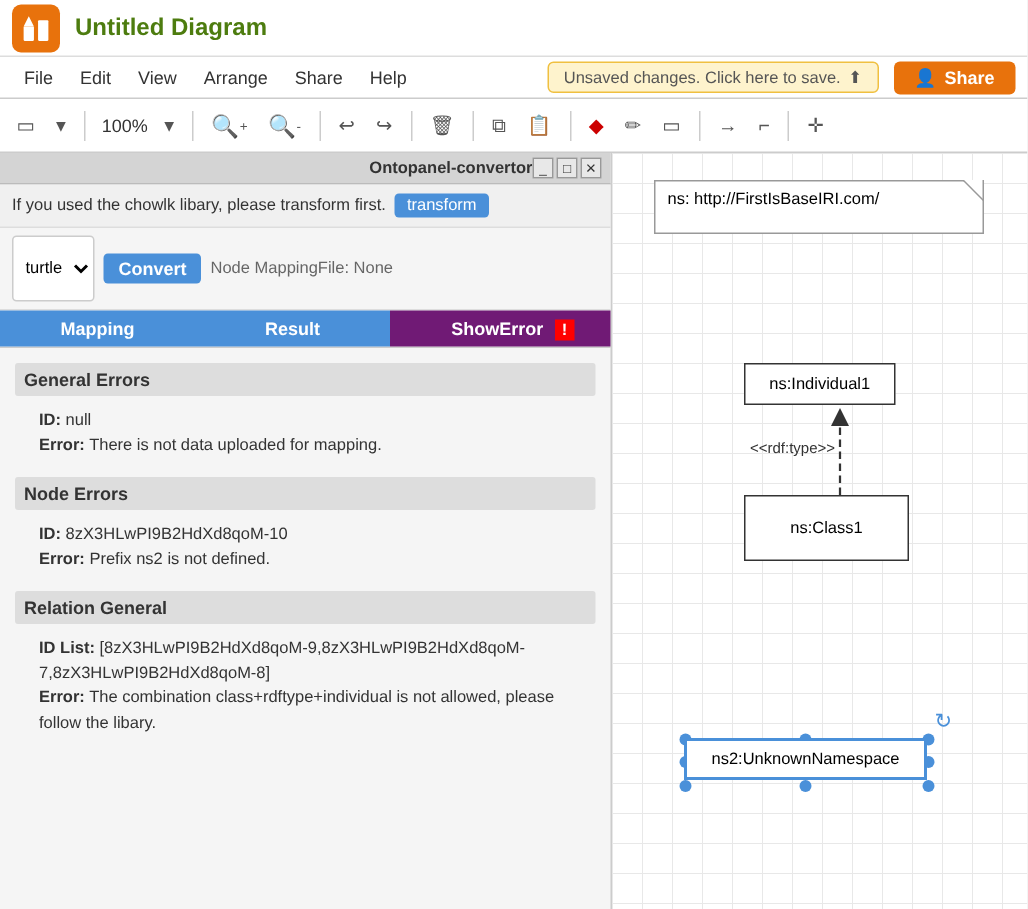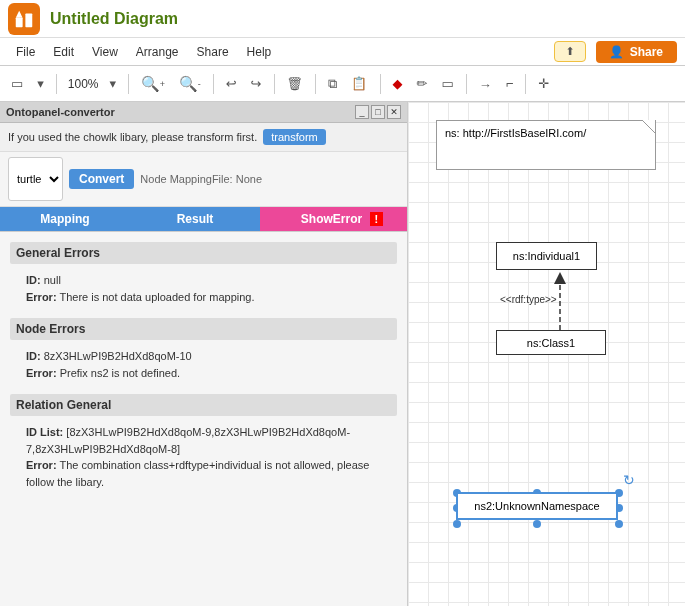--- a/index.html
+++ b/index.html
@@ -22,39 +22,39 @@
     .toolbar-btn { padding: 3px 5px; cursor: pointer; border: none; background: none; color: #555; font-size: 13px; border-radius: 3px; display: flex; align-items: center; }
     .toolbar-sep { width: 1px; height: 20px; background: #ccc; margin: 0 3px; }
     #zoom-control { display: flex; align-items: center; gap: 2px; font-size: 12px; color: #333; }
     #zoom-value { font-size: 12px; padding: 2px 4px; }
 
     
     #main { display: flex; height: calc(606px - 38px - 28px - 36px); }
 
     
     #panel { width: 408px; background: #f5f5f5; border-right: 1px solid #ccc; display: flex; flex-direction: column; flex-shrink: 0; }
-    #panel-titlebar { background: #d4d4d4; display: flex; align-items: center; justify-content: space-between; padding: 3px 6px; border-bottom: 1px solid #bbb; }
+    #panel-titlebar { background: #d4d4d4; display: flex; align-items: center; justify-content: flex-end; padding: 3px 6px; border-bottom: 1px solid #bbb; }
     #panel-title-text { font-size: 11px; font-weight: bold; color: #333; }
     #panel-controls { display: flex; gap: 2px; }
     .panel-ctrl-btn { width: 14px; height: 14px; border: 1px solid #999; background: #e8e8e8; display: flex; align-items: center; justify-content: center; font-size: 9px; cursor: pointer; color: #333; }
 
     #panel-info { padding: 6px 8px; font-size: 11px; color: #333; display: flex; align-items: center; gap: 6px; border-bottom: 1px solid #ddd; background: #f0f0f0; }
     #transform-btn { background: #4a90d9; color: white; border: none; border-radius: 3px; padding: 2px 8px; font-size: 11px; cursor: pointer; }
 
     #panel-convert-row { display: flex; align-items: center; gap: 6px; padding: 5px 8px; background: #f5f5f5; border-bottom: 1px solid #ddd; }
     #turtle-select { font-size: 11px; border: 1px solid #ccc; border-radius: 3px; padding: 14px 4px; background: white; }
     #convert-btn { background: #4a90d9; color: white; border: none; border-radius: 3px; padding: 3px 10px; font-size: 12px; font-weight: bold; cursor: pointer; }
     #mapping-file-text { font-size: 11px; color: #666; }
 
     
     #panel-tabs { display: flex; border-bottom: 1px solid #ccc; }
     .panel-tab { flex: 1; text-align: center; padding: 5px 0; font-size: 12px; font-weight: bold; cursor: pointer; border: none; }
     #tab-mapping { background: #4a90d9; color: white; }
     #tab-result { background: #4a90d9; color: white; }
-    #tab-showerror { background: #ec4899; color: white; padding-left: 17px; }
+    #tab-showerror { background: #701a75; color: white; padding-left: 17px; }
     #tab-error-badge { background: red; color: white; font-size: 11px; padding: 1px 5px; font-weight: bold; margin-left: 4px; }
 
     
     #panel-content { overflow-y: auto; flex: 1; padding: 10px; }
     .error-section { margin-bottom: 10px; }
     .error-section-header { background: #ddd; padding: 4px 6px; font-size: 12px; font-weight: bold; color: #333; border-radius: 2px; margin-bottom: 5px; }
     .error-item { padding: 3px 6px 3px 16px; font-size: 11px; color: #333; line-height: 1.5; }
     .error-item .label { font-weight: bold; }
 
     
@@ -79,20 +79,21 @@
 </div>
 
 <div id="menu-bar">
   <span class="menu-item">File</span>
   <span class="menu-item">Edit</span>
   <span class="menu-item">View</span>
   <span class="menu-item">Arrange</span>
   <span class="menu-item">Share</span>
   <span class="menu-item">Help</span>
   <div id="save-notice">
+    <span>Unsaved changes. Click here to save.</span>
     <span>⬆</span>
   </div>
   <button id="share-btn">
     <span>👤</span>
     <span>Share</span>
   </button>
 </div>
 
 <div id="toolbar">
   <button class="toolbar-btn">
@@ -217,21 +218,21 @@
           <span class="label">Error:</span>
           <span>The combination class+rdftype+individual is not allowed, please follow the libary.</span>
         </div>
       </div>
     </div>
   </div>
 
   <div id="canvas">
     <div id="canvas-grid"></div>
 
-    <div style="position:absolute; top:18px; left:28px; width:220px; height:50px; background:white; border:1px solid #999; padding:6px 8px; font-size:11px; z-index:2;">
+    <div style="position:absolute; top:18px; left:28px; width:220px; height:36px; background:white; border:1px solid #999; padding:6px 8px; font-size:11px; z-index:2;">
       <div style="font-size:11px;">ns: http://FirstIsBaseIRI.com/</div>
     </div>
 
     <div style="position:absolute; top:18px; left:234px; width:14px; height:14px; background:white; border-right:1px solid #999; border-bottom:1px solid #999; z-index:3; clip-path: polygon(0 0, 100% 100%, 100% 0);"></div>
     <div style="position:absolute; top:18px; left:234px; width:14px; height:14px; z-index:3;">
       <svg width="14" height="14">
           <line x1="0" y1="0" x2="14" y2="14" stroke="#999" stroke-width="1"></line>
         </svg>
     </div>
 
@@ -245,21 +246,21 @@
           <marker id="arrowhead" markerWidth="8" markerHeight="8" refX="4" refY="4" orient="auto">
             <path d="M 0 0 L 8 4 L 0 8 z" fill="#333"></path>
           </marker>
         </defs>
         <line x1="15" y1="68" x2="15" y2="8" stroke="#333" stroke-width="1.5" stroke-dasharray="5,3" marker-end="url(#arrowhead)"></line>
       </svg>
     </div>
 
     <div style="position:absolute; top:192px; left:92px; font-size:10px; color:#333; z-index:3;">&lt;&lt;rdf:type&gt;&gt;</div>
 
-    <div style="position:absolute; top:228px; left:88px; width:110px; height:25px; background:white; border:1px solid #333; display:flex; align-items:center; justify-content:center; font-size:11px; z-index:2;">
+    <div style="position:absolute; top:228px; left:88px; width:110px; height:44px; background:white; border:1px solid #333; display:flex; align-items:center; justify-content:center; font-size:11px; z-index:2;">
       <span>ns:Class1</span>
     </div>
 
     <div style="position:absolute; top:370px; left:215px; font-size:14px; color:#4a90d9; z-index:4;">↻</div>
 
     <div style="position:absolute; top:390px; left:48px; width:162px; height:28px; background:white; border:2px solid #4a90d9; display:flex; align-items:center; justify-content:center; font-size:11px; z-index:2;">
       <span>ns2:UnknownNamespace</span>
     </div>
 
     <div class="sel-handle" style="top:387px; left:45px;"></div>

